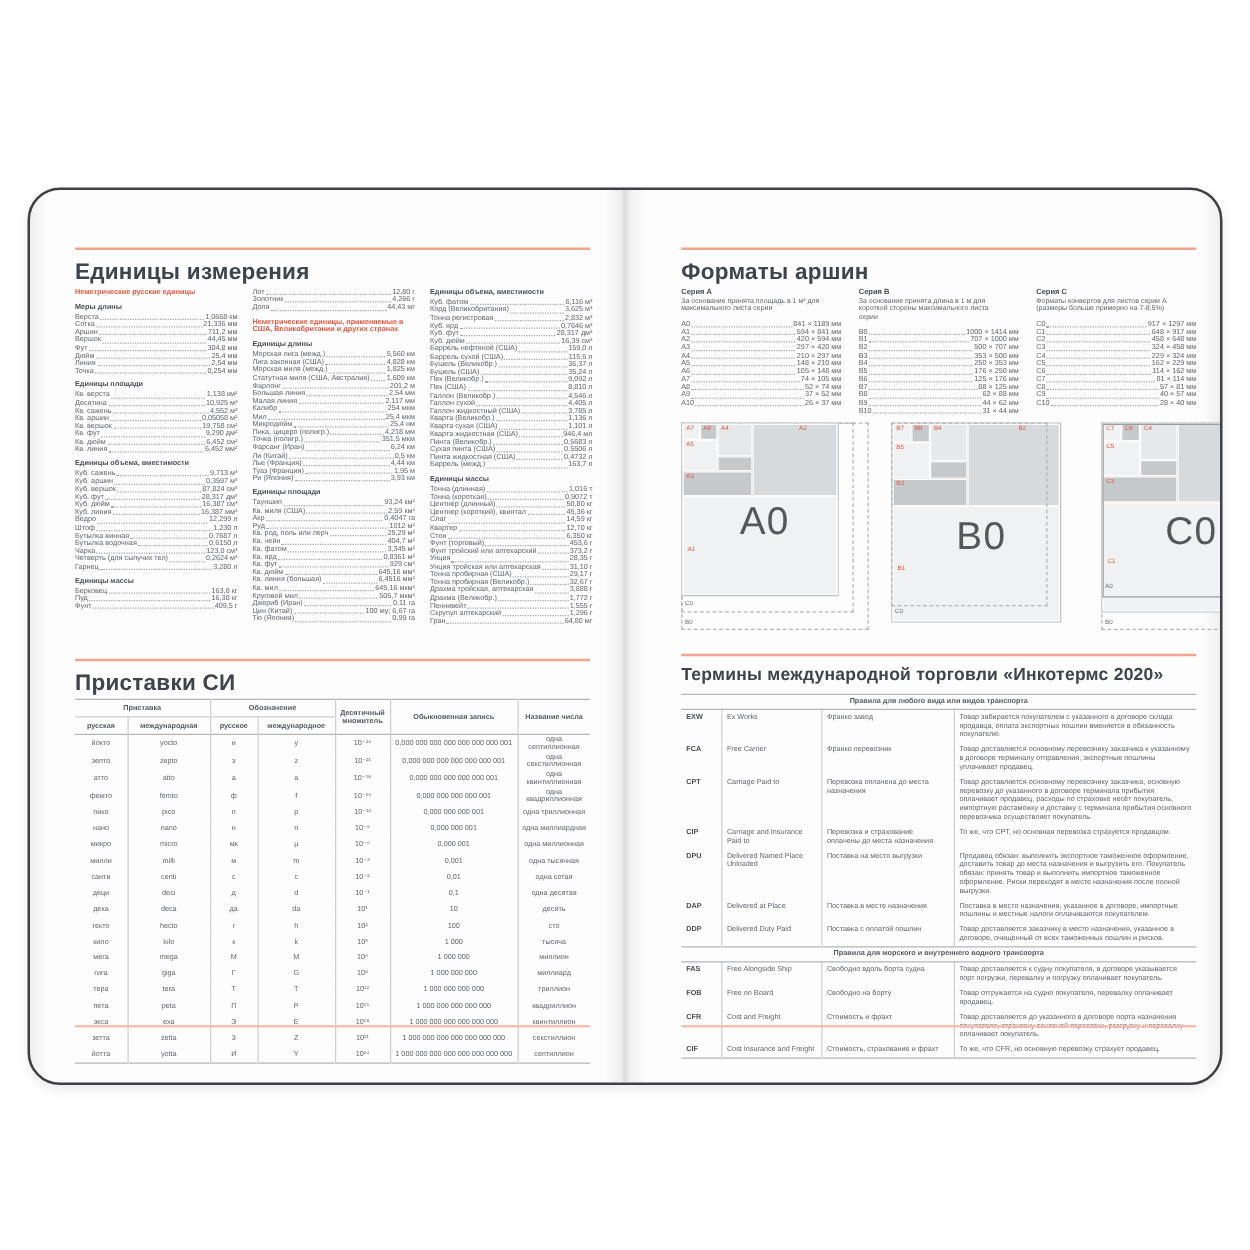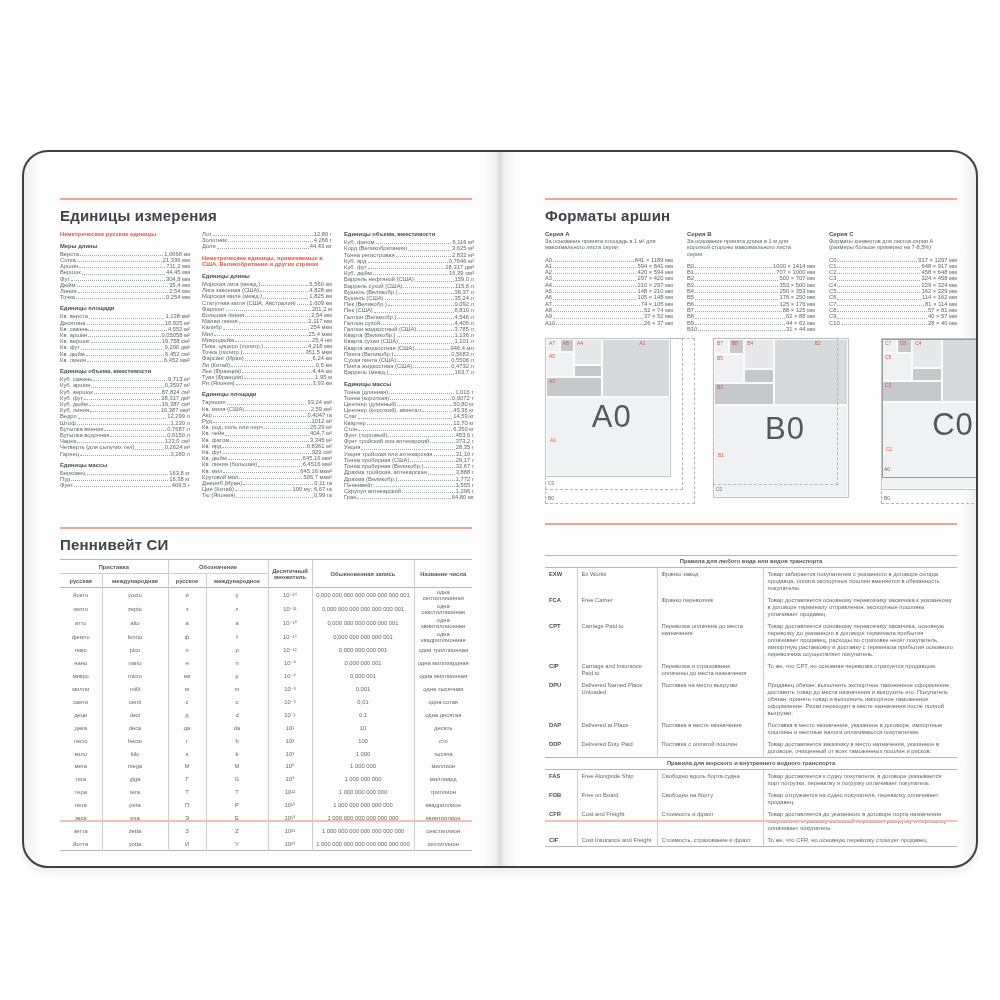--- a/index.html
+++ b/index.html
@@ -15,21 +15,21 @@
     background:linear-gradient(270deg,rgba(0,0,0,.06),rgba(0,0,0,0));}
   .page-edge-l{position:absolute;left:0;top:0;width:14px;height:100%;
     background:linear-gradient(90deg,rgba(0,0,0,.06),rgba(0,0,0,0));}
   .content{position:absolute;top:46px;width:412px;height:630px;}
   .content.left{left:36px;}
   .content.right{left:521px;}
   .rule{position:absolute;left:0;width:412px;height:1.5px;background:#f2a491;}
   .rule.top{top:0;}
   .rule.mid{top:329px;}
   .rule.bot{top:622px;background:#f6c0b1;}
-  .page-title{position:absolute;left:0;font-size:15px;font-weight:bold;color:#3f434a;letter-spacing:.2px;}
+  .page-title{position:absolute;left:0;font-size:18px;font-weight:bold;color:#3f434a;letter-spacing:.2px;}
   .t1{top:9px;}
   .t2{top:338px;}
   
   .units-row{position:absolute;top:33px;left:0;display:flex;gap:12px;}
   .u-col{width:130px;}
   .red-head{color:#e2573e;font-weight:bold;font-size:5.8px;line-height:6.6px;margin:0 0 5px 0;}
   .u-group{margin-bottom:5px;}
   .u-group-title{font-weight:bold;font-size:5.8px;line-height:6.6px;color:#4a4e54;margin:0 0 1.5px 0;}
   .u-row{display:flex;align-items:flex-end;font-size:5.8px;line-height:6.2px;color:#63676c;}
   .u-n{max-width:80%;}
@@ -796,21 +796,21 @@
                   <span class="u-n">Гран</span>
                   <span class="u-dots"></span>
                   <span class="u-v">64,80 мг</span>
                 </div>
             </div>
           </div>
         </div>
       </div>
 
       <div class="rule mid"></div>
-      <div class="page-title t2">Пеннивейт СИ</div>
+      <div class="page-title t2">Приставки СИ</div>
 
       <table class="si-table">
         <colgroup>
             <col style="width:42px">
             <col style="width:66px">
             <col style="width:38px">
             <col style="width:62px">
             <col style="width:44px">
             <col style="width:102px">
             <col style="width:58px">
@@ -1344,20 +1344,21 @@
               </div>
             <div class="big-label">C0</div>
             <div class="solidA-c"></div>
           </div>
           <span class="corner-label labA-c">A0</span>
           <span class="corner-label labB-c2">B0</span>
         </div>
       </div>
 
       <div class="rule mid" style="top:325px"></div>
+      <div class="page-title t2" style="top:333px;font-size:14px">Термины международной торговли «Инкотермс 2020»</div>
 
       <table class="inc-table">
         <colgroup>
             <col style="width:32px">
             <col style="width:80px">
             <col style="width:106px">
             <col style="width:194px">
           </colgroup>
         <tbody>
           <tr class="inc-sec">

